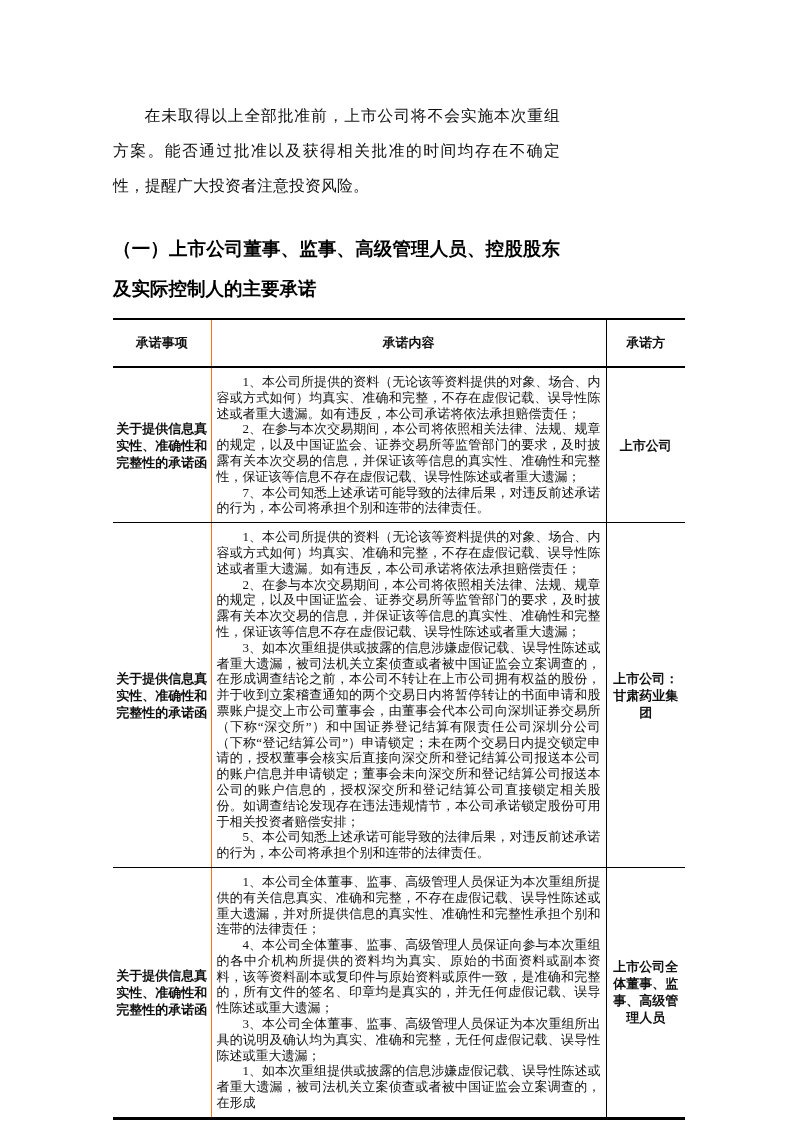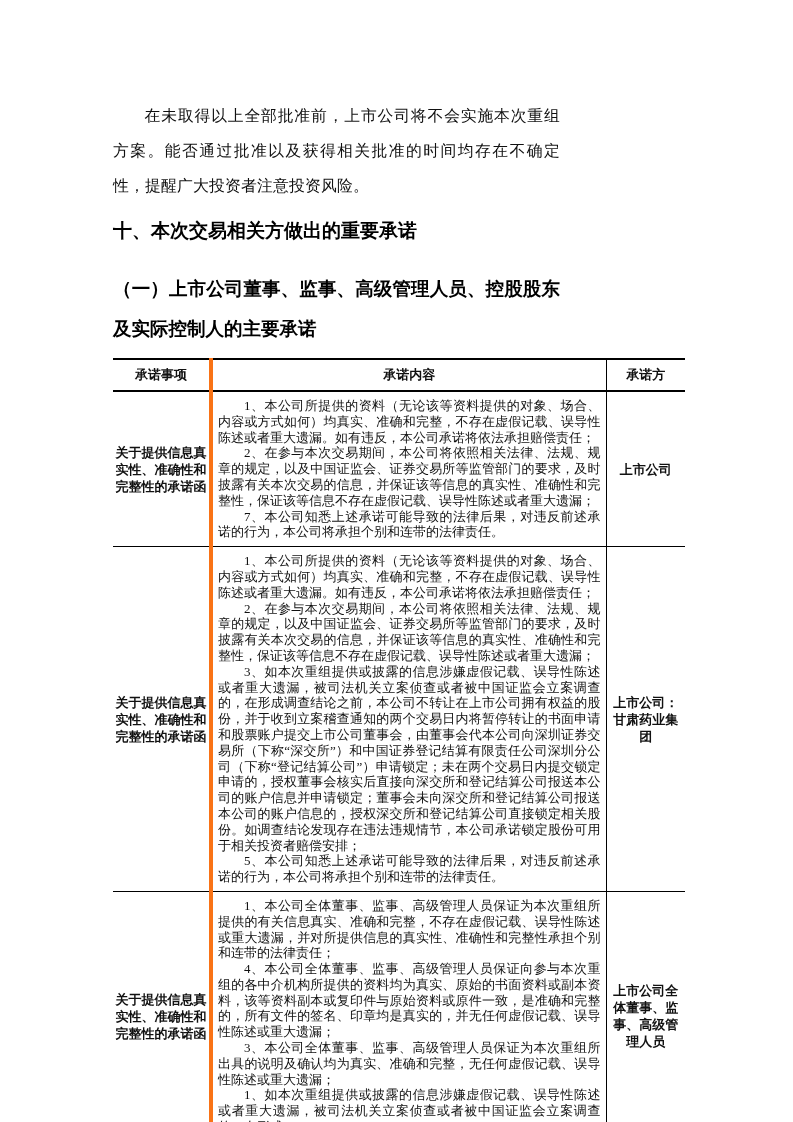--- a/index.html
+++ b/index.html
@@ -52,26 +52,26 @@
     border-top: 2px solid #000;
     border-bottom: 3px solid #000;
   }
   col.c-item  { width: 98px; }
   col.c-body  { width: 395px; }
   col.c-party { width: 79px; }
   th {
     font-family: "Liberation Serif", "DejaVu Serif", serif;
     font-weight: bold;
     font-size: 13px;
-    padding: 6px 2px;
+    padding: 14px 2px;
     text-align: center;
     border-bottom: 2px solid #000;
   }
   .v-div {
-    border-left: 4px solid #f97316;
+    border-left: 1px solid #f97316;
     border-right: 1px solid #000;
   }
   td {
     border-bottom: 1px solid #000;
     vertical-align: middle;
   }
   td.cell-item, td.cell-party {
     text-align: center;
     font-size: 13px;
     line-height: 17px;
@@ -96,21 +96,20 @@
     color: #222;
   }
 </style>
 </head>
 <body>
 
 <div class="page">
 
   <p class="intro">在未取得以上全部批准前，上市公司将不会实施本次重组方案。能否通过批准以及获得相关批准的时间均存在不确定性，提醒广大投资者注意投资风险。</p>
 
-  <h1 class="sec-heading">十、本次交易相关方做出的重要承诺</h1>
 
   <h2 class="subsec-heading">（一）上市公司董事、监事、高级管理人员、控股股东及实际控制人的主要承诺</h2>
 
   <table class="commitments">
     <colgroup>
       <col class="c-item">
       <col class="c-body">
       <col class="c-party">
     </colgroup>
     <thead>

